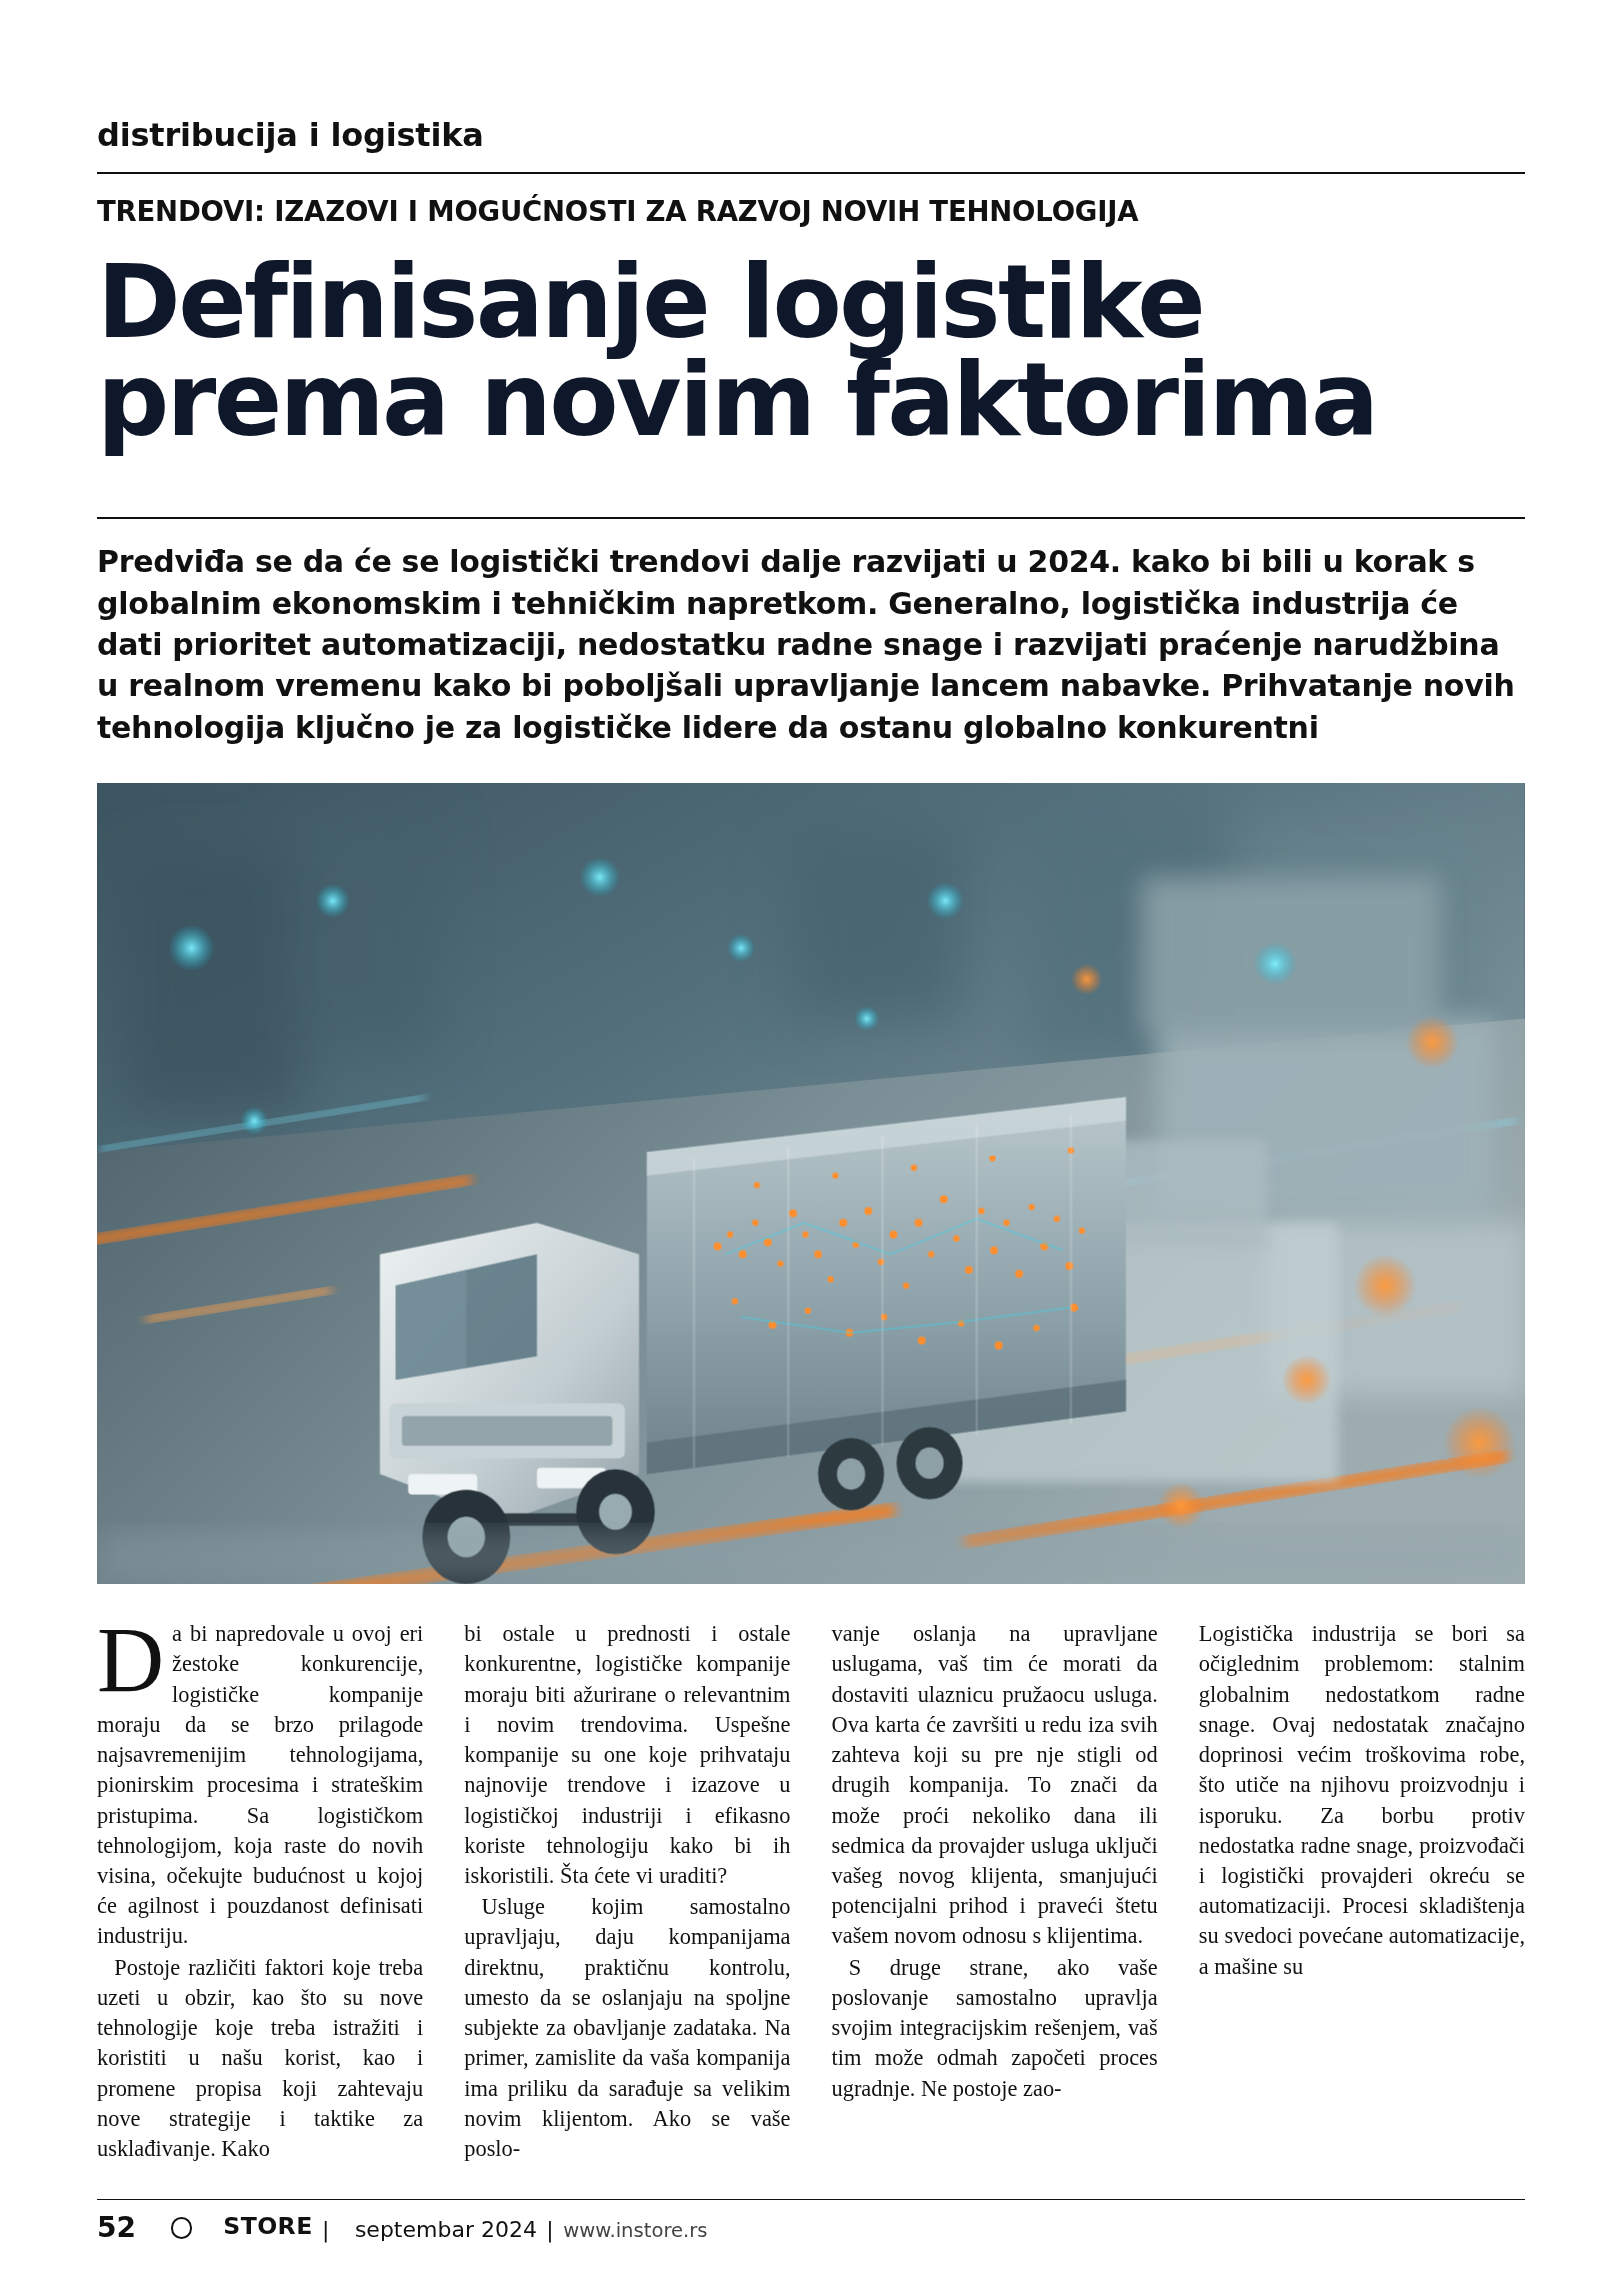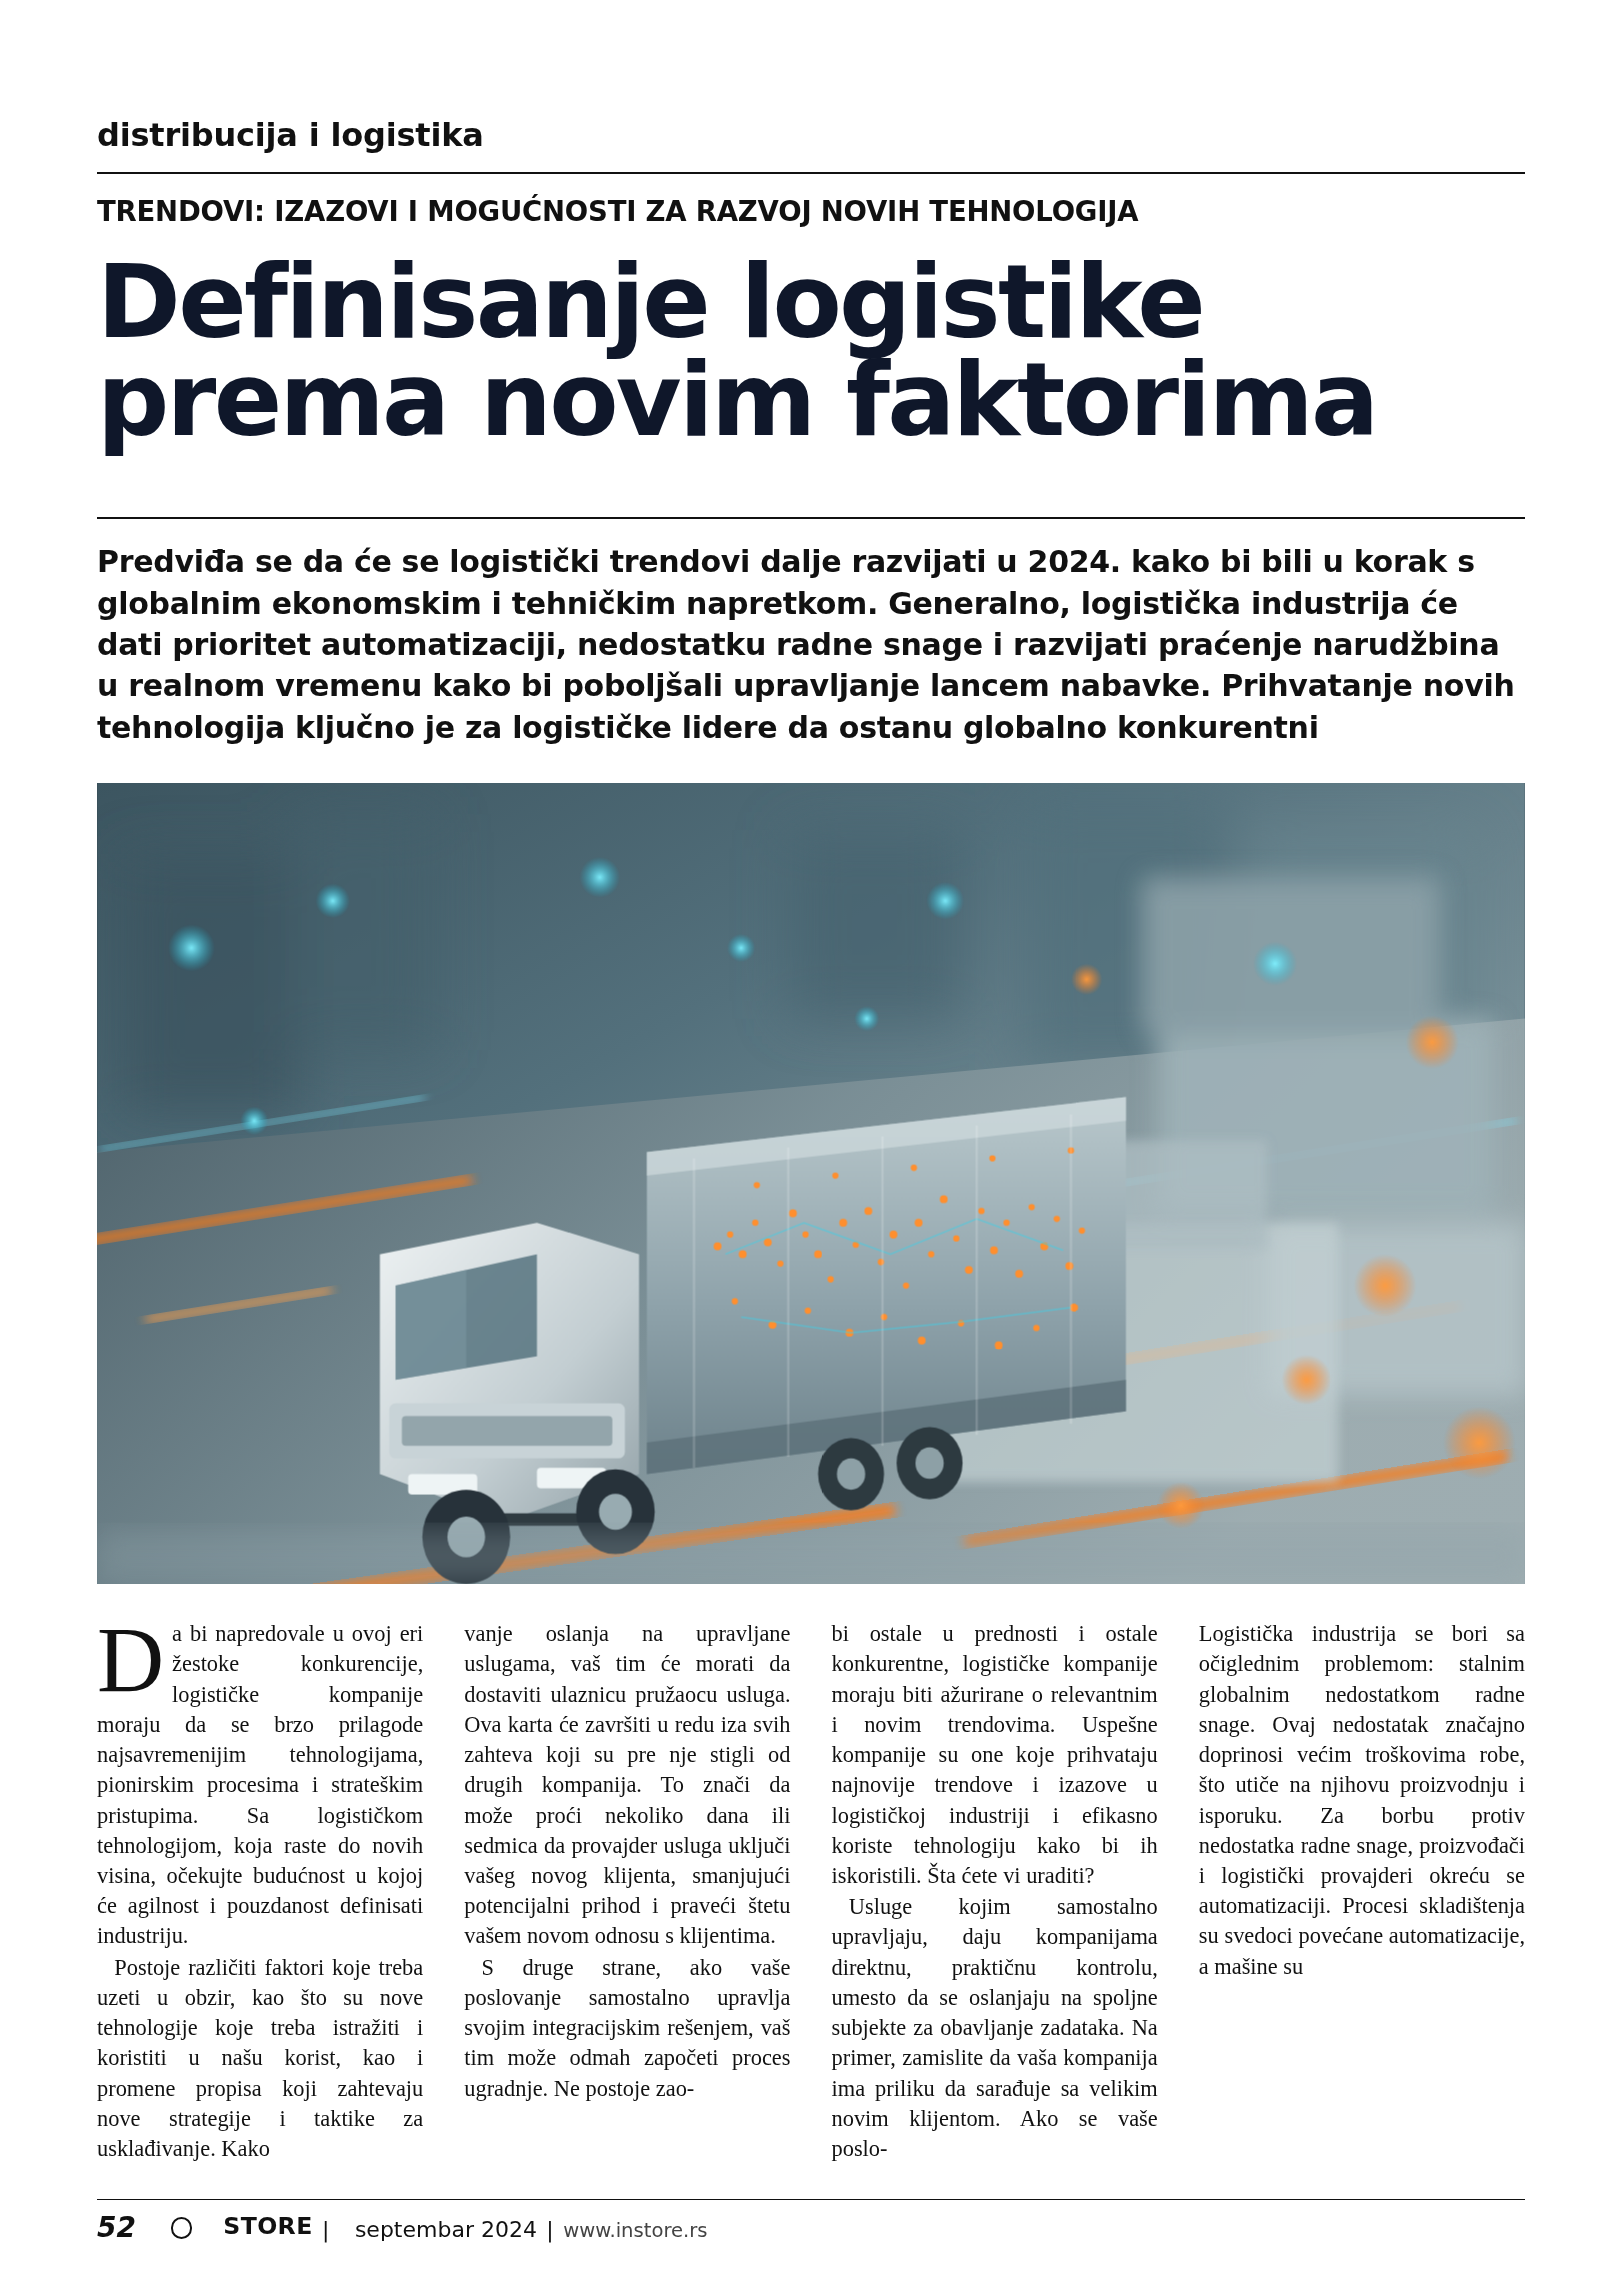--- a/index.html
+++ b/index.html
@@ -135,21 +135,20 @@
     margin-top: 11px;
     display: flex;
     align-items: baseline;
     font-family: "DejaVu Sans", sans-serif;
   }
   .page-num {
     font-weight: bold;
     font-size: 28px;
     color: #111111;
     margin-right: 35px;
-    font-style: italic;
   }
   .brand-mark {
     display: inline-flex;
     align-items: center;
     font-weight: bold;
     font-size: 23.6px;
     color: #111111;
     letter-spacing: 0.4px;
     gap: 24px;
   }
@@ -387,27 +386,27 @@
     </div>
 
     <div class="columns">
 
       <div class="col">
         <p class="dropcap-para"><span class="dropcap">D</span><span>a bi napredovale u ovoj eri žestoke konkurencije, logističke kompanije moraju da se brzo prilagode najsavremenijim tehnologijama, pionirskim procesima i strateškim pristupima. Sa logističkom tehnologijom, koja raste do novih visina, očekujte budućnost u kojoj će agilnost i pouzdanost definisati industriju.</span></p>
         <p>Postoje različiti faktori koje treba uzeti u obzir, kao što su nove tehnologije koje treba istražiti i koristiti u našu korist, kao i promene propisa koji zahtevaju nove strategije i taktike za usklađivanje. Kako</p>
       </div>
 
       <div class="col">
+        <p>bi ostale u prednosti i ostale konkurentne, logističke kompanije moraju biti ažurirane o relevantnim i novim trendovima. Uspešne kompanije su one koje prihvataju najnovije trendove i izazove u logističkoj industriji i efikasno koriste tehnologiju kako bi ih iskoristili. Šta ćete vi uraditi?</p>
+        <p>Usluge kojim samostalno upravljaju, daju kompanijama direktnu, praktičnu kontrolu, umesto da se oslanjaju na spoljne subjekte za obavljanje zadataka. Na primer, zamislite da vaša kompanija ima priliku da sarađuje sa velikim novim klijentom. Ako se vaše poslo-</p>
+      </div>
+
+      <div class="col">
         <p>vanje oslanja na upravljane uslugama, vaš tim će morati da dostaviti ulaznicu pružaocu usluga. Ova karta će završiti u redu iza svih zahteva koji su pre nje stigli od drugih kompanija. To znači da može proći nekoliko dana ili sedmica da provajder usluga uključi vašeg novog klijenta, smanjujući potencijalni prihod i praveći štetu vašem novom odnosu s klijentima.</p>
         <p>S druge strane, ako vaše poslovanje samostalno upravlja svojim integracijskim rešenjem, vaš tim može odmah započeti proces ugradnje. Ne postoje zao-</p>
-      </div>
-
-      <div class="col">
-        <p>bi ostale u prednosti i ostale konkurentne, logističke kompanije moraju biti ažurirane o relevantnim i novim trendovima. Uspešne kompanije su one koje prihvataju najnovije trendove i izazove u logističkoj industriji i efikasno koriste tehnologiju kako bi ih iskoristili. Šta ćete vi uraditi?</p>
-        <p>Usluge kojim samostalno upravljaju, daju kompanijama direktnu, praktičnu kontrolu, umesto da se oslanjaju na spoljne subjekte za obavljanje zadataka. Na primer, zamislite da vaša kompanija ima priliku da sarađuje sa velikim novim klijentom. Ako se vaše poslo-</p>
       </div>
 
       <div class="col">
         <p>Logistička industrija se bori sa očiglednim problemom: stalnim globalnim nedostatkom radne snage. Ovaj nedostatak značajno doprinosi većim troškovima robe, što utiče na njihovu proizvodnju i isporuku. Za borbu protiv nedostatka radne snage, proizvođači i logistički provajderi okreću se automatizaciji. Procesi skladištenja su svedoci povećane automatizacije, a mašine su</p>
       </div>
 
     </div>
   </div>
 
   <div class="footer">

